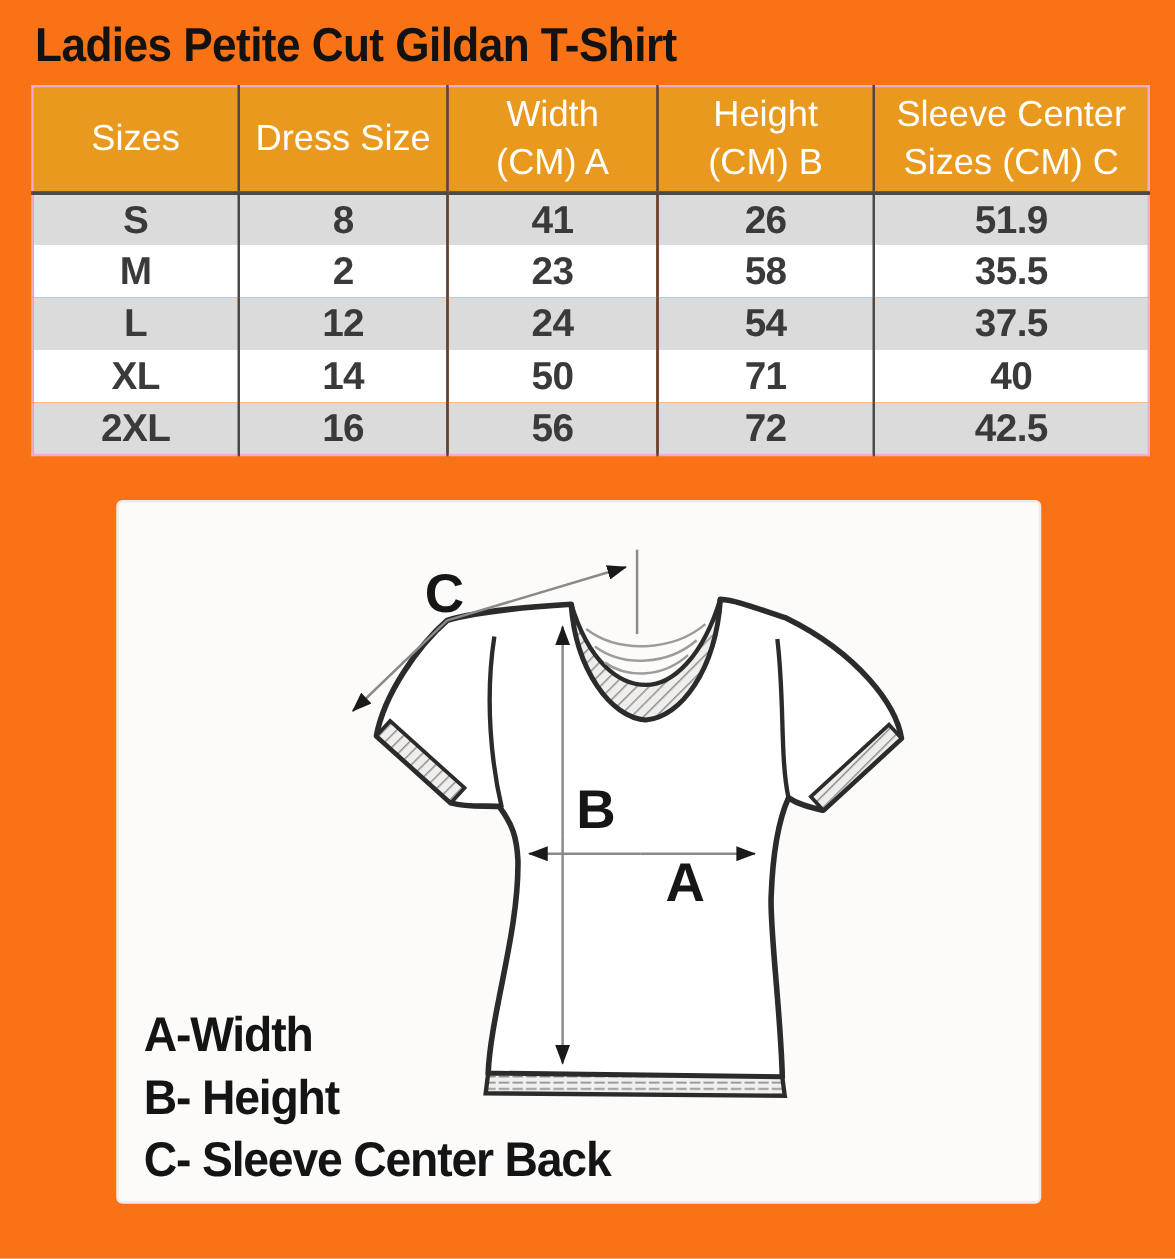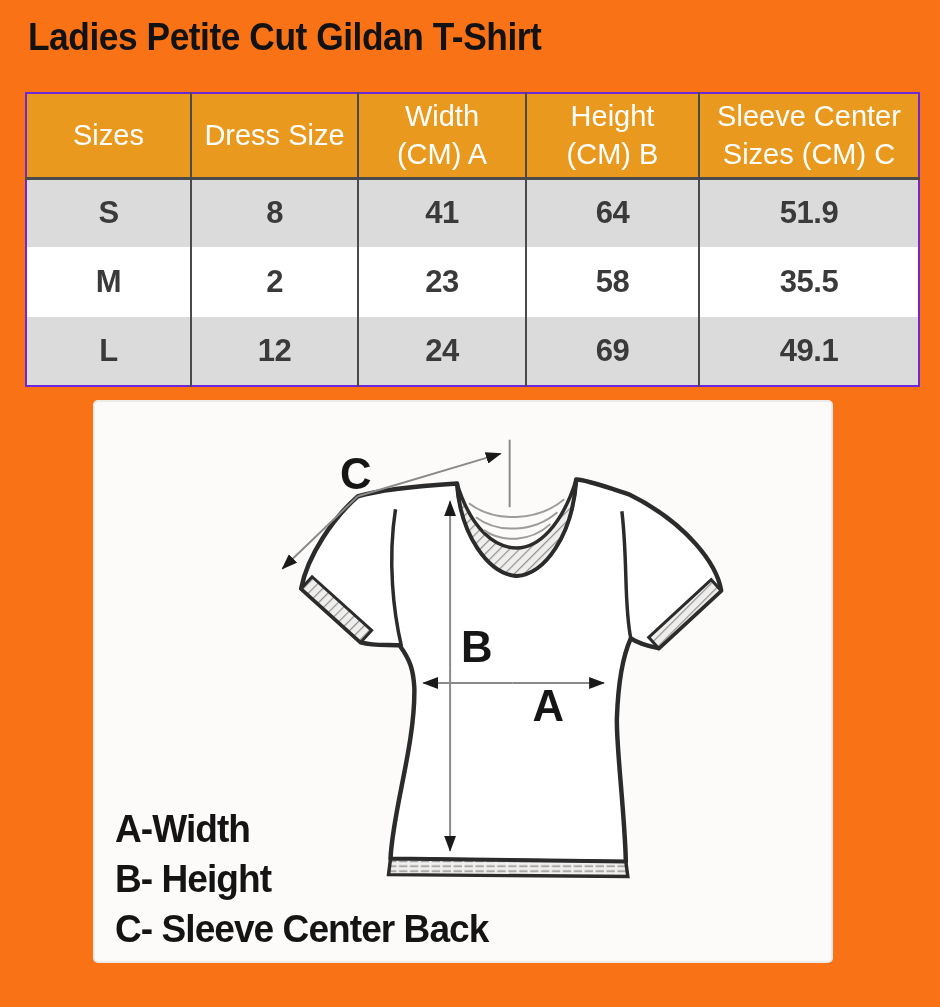--- a/index.html
+++ b/index.html
@@ -11,22 +11,21 @@
   .title {
     position:absolute; left:28px; top:16px;
     font-size:38px; font-weight:bold; color:#121212;
     letter-spacing:-0.5px; transform:scaleX(0.93); transform-origin:left top;
     white-space:nowrap;
   }
   
   table.size-table {
     position:absolute; left:25px; top:68px; width:893px; height:295px;
     border-collapse:collapse; table-layout:fixed;
-    border:2px solid #6d28d9;
-    margin-top:24px;
+    border:2px solid #f9a8d4;
   }
   .size-table th, .size-table td {
     border-left:2px solid #4A4A4A; text-align:center; vertical-align:middle;
     padding:0; overflow:hidden;
   }
   .size-table th:first-child, .size-table td:first-child { border-left:none; }
   .size-table thead tr { height:85px; }
   .size-table thead th {
     background:#E8991E; color:#FFFFFF; font-weight:normal;
     font-size:29px; line-height:38px; border-bottom:3px solid #4A4A4A;
@@ -93,36 +92,50 @@
           <span>Sleeve Center</span>
           <span>Sizes (CM) C</span>
         </th>
       </tr>
     </thead>
     <tbody>
       <tr class="alt">
         <td>S</td>
         <td>8</td>
         <td>41</td>
-        <td>64</td>
+        <td>26</td>
         <td>51.9</td>
       </tr>
       <tr class="norm">
         <td>M</td>
         <td>2</td>
         <td>23</td>
         <td>58</td>
         <td>35.5</td>
       </tr>
       <tr class="alt">
         <td>L</td>
         <td>12</td>
         <td>24</td>
-        <td>69</td>
-        <td>49.1</td>
+        <td>54</td>
+        <td>37.5</td>
+      </tr>
+      <tr class="norm">
+        <td>XL</td>
+        <td>14</td>
+        <td>50</td>
+        <td>71</td>
+        <td>40</td>
+      </tr>
+      <tr class="alt">
+        <td>2XL</td>
+        <td>16</td>
+        <td>56</td>
+        <td>72</td>
+        <td>42.5</td>
       </tr>
     </tbody>
   </table>
 
   <div class="diagram">
     <svg width="736" height="559" viewBox="0 0 740 563">
       <defs>
         <pattern id="hatch" width="7" height="7" patternUnits="userSpaceOnUse" patternTransform="rotate(45)">
           <rect width="7" height="7" fill="#EFEEEC"></rect>
           <line x1="0" y1="0" x2="0" y2="7" stroke="#8F8F8F" stroke-width="2.4"></line>

